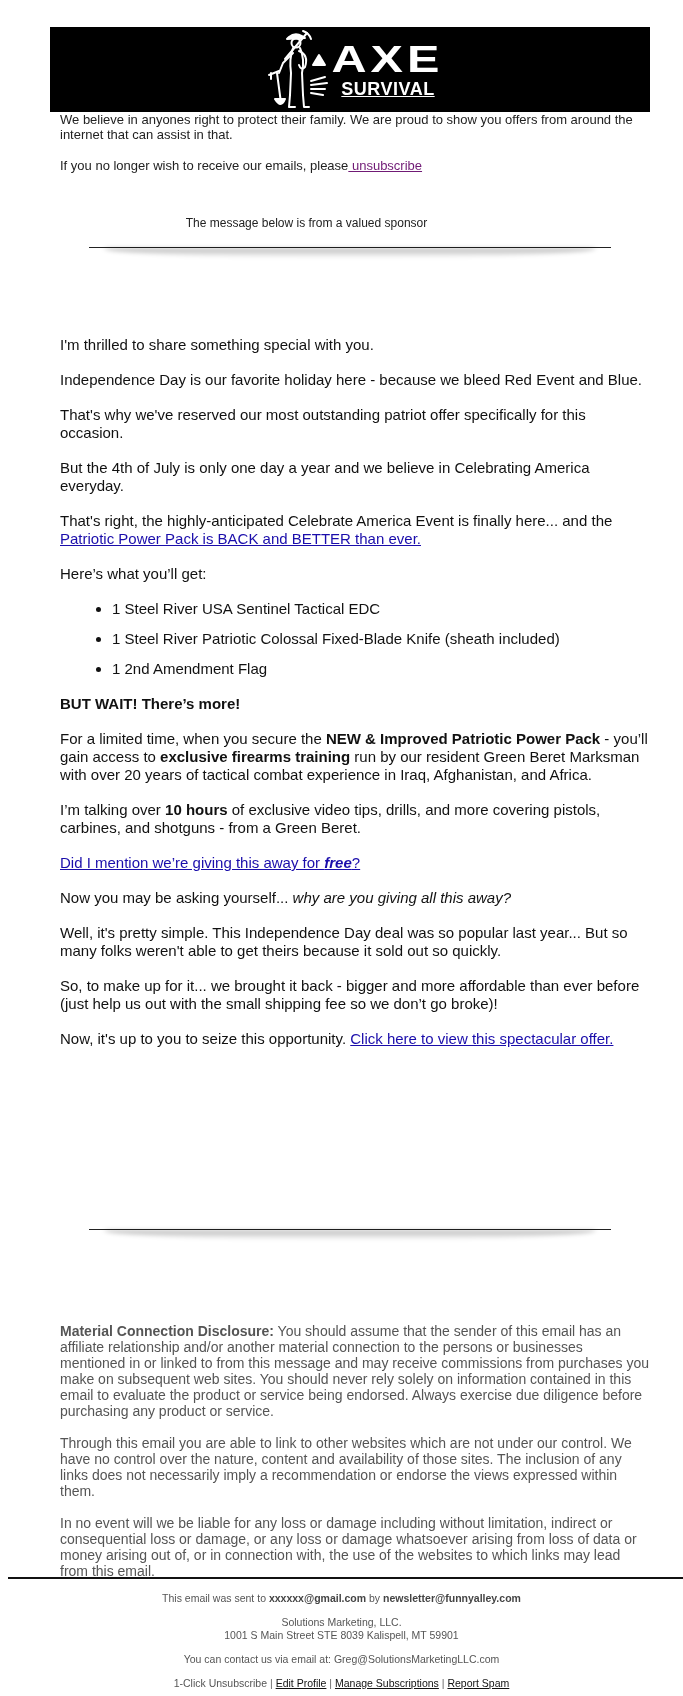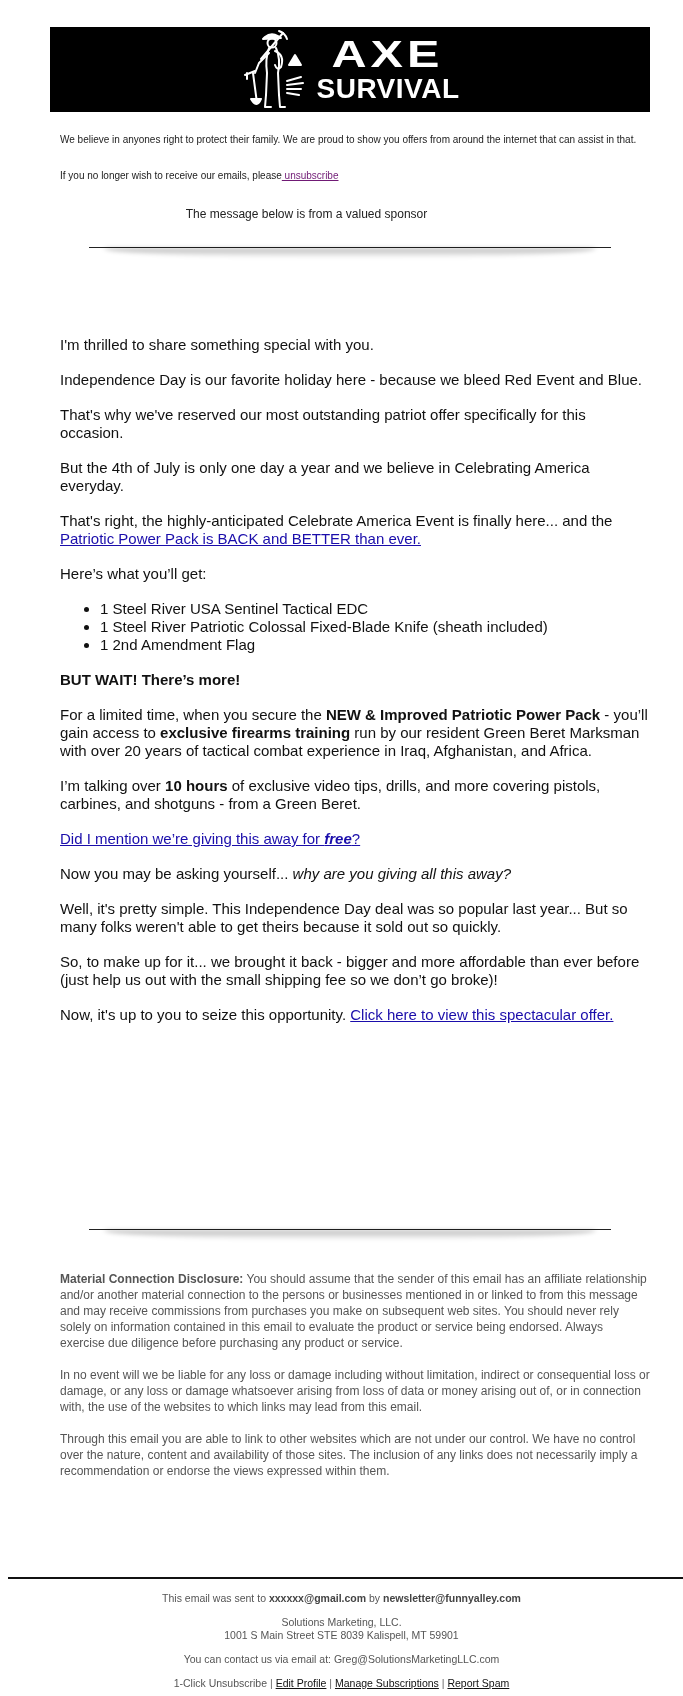--- a/index.html
+++ b/index.html
@@ -51,42 +51,43 @@
     }
     .logo-axe {
       font-size: 36px;
       letter-spacing: 3px;
       transform: scaleX(1.35);
       transform-origin: center;
       display: inline-block;
       margin-bottom: 2px;
     }
     .logo-survival {
-      font-size: 28px;
+      font-size: 18px;
       letter-spacing: 0.5px;
+      text-decoration: underline;
     }
 
     
     .intro {
       position: absolute;
       left: 60px;
-      top: 130px;
+      top: 112px;
       width: 590px;
-      font-size: 10px;
-      line-height: 20px;
+      font-size: 13px;
+      line-height: 15px;
       color: #222222;
     }
     .intro p { margin: 0; }
     .intro .unsub-line { margin-top: 16px; }
     .intro a { color: #701a75; text-decoration: underline; }
 
     .sponsor-note {
       position: absolute;
       left: 0;
-      top: 207px;
+      top: 216px;
       width: 613px;
       text-align: center;
       font-size: 12px;
       color: #222222;
     }
 
     .divider {
       position: absolute;
       left: 89px;
       width: 522px;
@@ -116,29 +117,29 @@
       font-size: 15px;
       line-height: 18px;
       color: #111111;
     }
     .body p { margin: 0 0 17px 0; }
     .body a { color: #1a0dab; text-decoration: underline; }
     .body ul {
       margin: 0 0 17px 0;
       padding-left: 40px;
     }
-    .body li { margin: 0; }
+    .body li { margin: 12px; }
 
     
     .disclosure {
       position: absolute;
       left: 60px;
-      top: 1271px;
+      top: 1323px;
       width: 590px;
-      font-size: 12px;
+      font-size: 14px;
       line-height: 16px;
       color: #555555;
     }
     .disclosure p { margin: 0 0 16px 0; }
     .disclosure strong { color: #555555; }
 
     .footer-rule {
       position: absolute;
       left: 8px;
       top: 1577px;
@@ -234,22 +235,22 @@
     <p><span>Now you may be asking yourself... </span><em>why are you giving all this away?</em></p>
     <p>Well, it's pretty simple. This Independence Day deal was so popular last year... But so many folks weren't able to get theirs because it sold out so quickly.</p>
     <p>So, to make up for it... we brought it back - bigger and more affordable than ever before (just help us out with the small shipping fee so we don’t go broke)!</p>
     <p><span>Now, it's up to you to seize this opportunity. </span><a href="#">Click here to view this spectacular offer. </a></p>
   </div>
 
   <div class="divider divider-bottom"></div>
 
   <div class="disclosure">
     <p><strong>Material Connection Disclosure:</strong><span> You should assume that the sender of this email has an affiliate relationship and/or another material connection to the persons or businesses mentioned in or linked to from this message and may receive commissions from purchases you make on subsequent web sites. You should never rely solely on information contained in this email to evaluate the product or service being endorsed. Always exercise due diligence before purchasing any product or service.</span></p>
+    <p>Through this email you are able to link to other websites which are not under our control. We have no control over the nature, content and availability of those sites. The inclusion of any links does not necessarily imply a recommendation or endorse the views expressed within them.</p>
     <p>In no event will we be liable for any loss or damage including without limitation, indirect or consequential loss or damage, or any loss or damage whatsoever arising from loss of data or money arising out of, or in connection with, the use of the websites to which links may lead from this email.</p>
-    <p>Through this email you are able to link to other websites which are not under our control. We have no control over the nature, content and availability of those sites. The inclusion of any links does not necessarily imply a recommendation or endorse the views expressed within them.</p>
   </div>
 
   <div class="footer-rule"></div>
 
   <div class="footer">
     <p><span>This email was sent to </span><strong>xxxxxx@gmail.com</strong><span> by </span><strong>newsletter@funnyalley.com</strong></p>
     <p><span>Solutions Marketing, LLC.</span><br><span>1001 S Main Street STE 8039 Kalispell, MT 59901</span></p>
     <p>You can contact us via email at: Greg@SolutionsMarketingLLC.com</p>
     <p><span>1-Click Unsubscribe</span><span class="sep"> | </span><a href="#">Edit Profile</a><span class="sep"> | </span><a href="#">Manage Subscriptions</a><span class="sep"> | </span><a href="#">Report Spam</a></p>
   </div>

